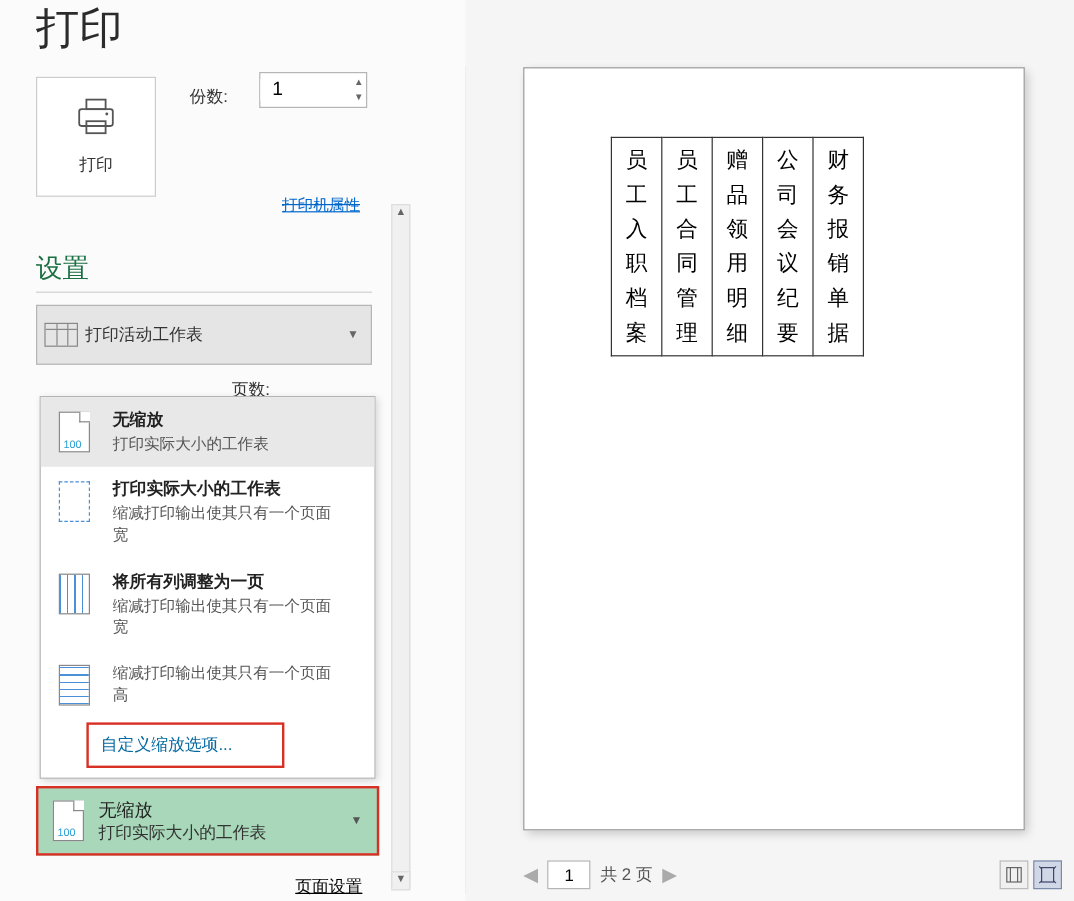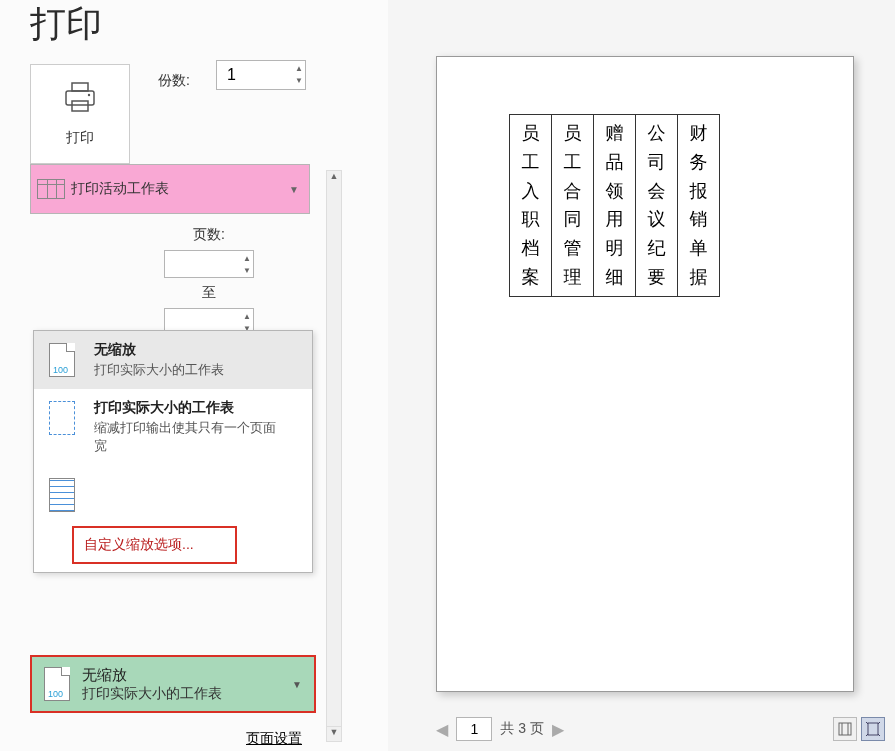--- a/index.html
+++ b/index.html
@@ -18,41 +18,41 @@
 .copies-row { position: absolute; left: 158px; top: 60px; display: flex; align-items: flex-end; gap: 26px; }
 .copies-row label { font-size: 14px; color: #333; }
 .spin-input { width: 90px; height: 30px; border: 1px solid #b5b5b5; background: #fff; display: flex; align-items: center; position: relative; }
 .spin-input input { border: none; outline: none; width: 60px; padding: 0 10px; font-size: 16px; }
 .spin-arrows { position: absolute; right: 2px; top: 2px; display: flex; flex-direction: column; font-size: 8px; line-height: 12px; color: #666; cursor: pointer; }
 
 .link-strike { position: absolute; left: 235px; top: 162px; font-size: 13px; color: #0066cc; text-decoration: underline line-through; cursor: pointer; }
 
 .settings-header { font-size: 22px; color: #1a7043; font-weight: 400; margin: 45px 0 10px 30px; border-bottom: 1px solid #d0d0d0; padding-bottom: 4px; width: 280px; }
 
-.dropdown-big { width: 280px; height: 50px; border: 1px solid #b5b5b5; background: #f9a8d4; margin-left: 30px; display: flex; align-items: center; position: relative; cursor: pointer; }
+.dropdown-big { width: 280px; height: 50px; border: 1px solid #b5b5b5; background: #e5e5e5; margin-left: 30px; display: flex; align-items: center; position: relative; cursor: pointer; }
 .dropdown-big .dd-icon { width: 40px; display: flex; justify-content: center; }
 .dropdown-big .dd-text { flex: 1; font-size: 14px; color: #333; line-height: 1.4; }
 .dropdown-big .dd-arrow { position: absolute; right: 10px; top: 50%; transform: translateY(-50%); font-size: 10px; color: #666; }
 
 .grid-icon { width: 28px; height: 20px; border: 1px solid #888; background: linear-gradient(#888,#888) 0 4px/100% 1px no-repeat, linear-gradient(#888,#888) 9px 0/1px 100% no-repeat, linear-gradient(#888,#888) 18px 0/1px 100% no-repeat; }
 
 .pages-row { margin: 12px 0 0 30px; display: flex; align-items: center; gap: 6px; font-size: 14px; color: #333; flex-direction: column; }
 .pages-row .spin-small { width: 90px; height: 28px; border: 1px solid #b5b5b5; background: #fff; position: relative; display: flex; align-items: center; }
 .pages-row .spin-small input { border: none; outline: none; width: 60px; padding: 0 6px; font-size: 14px; }
 
 .scrollbar-v { position: absolute; right: 46px; top: 170px; width: 16px; height: 570px; background: #f0f0f0; border: 1px solid #ddd; }
 .scrollbar-v .arrow-up, .scrollbar-v .arrow-down { height: 14px; text-align: center; font-size: 9px; color: #666; cursor: pointer; }
 
 .dropdown-list { position: absolute; left: 33px; top: 330px; width: 280px; background: #fff; border: 1px solid #b5b5b5; box-shadow: 2px 2px 6px rgba(0,0,0,0.15); }
 .dd-item { display: flex; padding: 10px 8px; cursor: pointer; gap: 12px; }
 .dd-item.selected { background: #e8e8e8; }
 .dd-item .item-icon { width: 40px; display: flex; justify-content: center; align-items: flex-start; padding-top: 2px; }
 .dd-item .item-text .t1 { font-size: 14px; color: #222; font-weight: 600; margin-bottom: 2px; }
 .dd-item .item-text .t2 { font-size: 13px; color: #555; line-height: 1.4; max-width: 190px; }
-.dd-custom-box { margin: 4px 8px 8px 38px; border: 2px solid #d93025; padding: 8px 10px; font-size: 14px; color: #b91c1c; cursor: pointer; width: 165px; }
+.dd-custom-box { margin: 4px 8px 8px 38px; border: 2px solid #d93025; padding: 8px 10px; font-size: 14px; color: #0369a1; cursor: pointer; width: 165px; }
 
 .page-icon-100 { width: 26px; height: 34px; border: 1px solid #888; position: relative; background: #fff; }
 .page-icon-100::before { content: ""; position: absolute; right: -1px; top: -1px; width: 8px; height: 8px; background: #fff; border-left: 1px solid #888; border-bottom: 1px solid #888; }
 .page-icon-100::after { content: "100"; position: absolute; bottom: 1px; left: 3px; font-size: 9px; color: #2a9fd6; }
 
 .page-icon-fit { width: 26px; height: 34px; border: 1px dashed #4a90d9; position: relative; background: #fff; }
 
 .page-icon-cols { width: 26px; height: 34px; border: 1px solid #888; background: repeating-linear-gradient(90deg,#4a90d9 0,#4a90d9 1px,transparent 1px,transparent 6px); }
 
 .page-icon-rows { width: 26px; height: 34px; border: 1px solid #888; background: repeating-linear-gradient(0deg,#4a90d9 0,#4a90d9 1px,transparent 1px,transparent 6px); }
@@ -106,20 +106,21 @@
         <input type="text" value="1" style="">
         <div class="spin-arrows">
             <span>▲</span>
             <span>▼</span>
           </div>
       </div>
     </div>
 
     <a class="link-strike">打印机属性</a>
 
+    <div class="settings-header">设置</div>
 
     <div class="dropdown-big">
       <div class="dd-icon">
           <div class="grid-icon"></div>
         </div>
       <div class="dd-text">
         <div>打印活动工作表</div>
       </div>
       <div class="dd-arrow">▼</div>
     </div>
@@ -161,23 +162,33 @@
         <div class="item-icon">
             <div class="page-icon-fit"></div>
           </div>
         <div class="item-text">
           <div class="t1">打印实际大小的工作表</div>
           <div class="t2">缩减打印输出使其只有一个页面宽</div>
         </div>
       </div>
       <div class="dd-item">
         <div class="item-icon">
+            <div class="page-icon-cols"></div>
+          </div>
+        <div class="item-text">
+          <div class="t1">将所有列调整为一页</div>
+          <div class="t2">缩减打印输出使其只有一个页面宽</div>
+        </div>
+      </div>
+      <div class="dd-item">
+        <div class="item-icon">
             <div class="page-icon-rows"></div>
           </div>
         <div class="item-text">
+          <div class="t2">缩减打印输出使其只有一个页面高</div>
         </div>
       </div>
       <div class="dd-custom-box">自定义缩放选项...</div>
     </div>
 
     <div class="current-scale">
       <div class="cs-icon">
           <div class="page-icon-100"></div>
         </div>
       <div class="cs-text">
@@ -204,21 +215,21 @@
           <td id="col3">公<br>司<br>会<br>议<br>纪<br>要</td>
           <td id="col4">财<br>务<br>报<br>销<br>单<br>据</td>
         </tr>
       </tbody>
         </table>
     </div>
 
     <div class="page-nav">
       <span class="nav-arrow">◀</span>
       <input type="text" value="1" style="">
-      <span>共 3 页</span>
+      <span>共 2 页</span>
       <span class="nav-arrow">▶</span>
     </div>
 
     <div class="view-icons">
       <div class="vi">
         <svg width="16" height="16" viewBox="0 0 16 16">
             <rect x="2" y="2" width="12" height="12" fill="none" stroke="#666"></rect>
             <line x1="5" y1="2" x2="5" y2="14" stroke="#666"></line>
             <line x1="11" y1="2" x2="11" y2="14" stroke="#666"></line>
           </svg>

